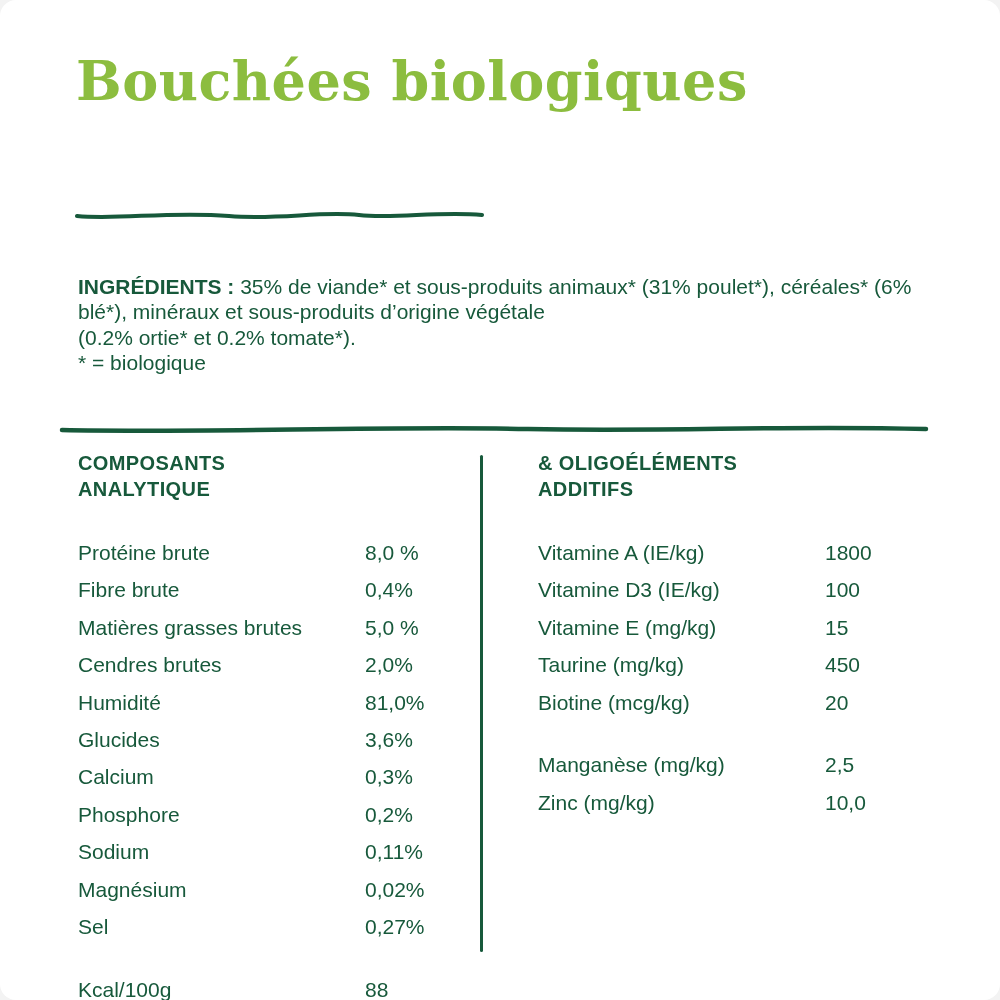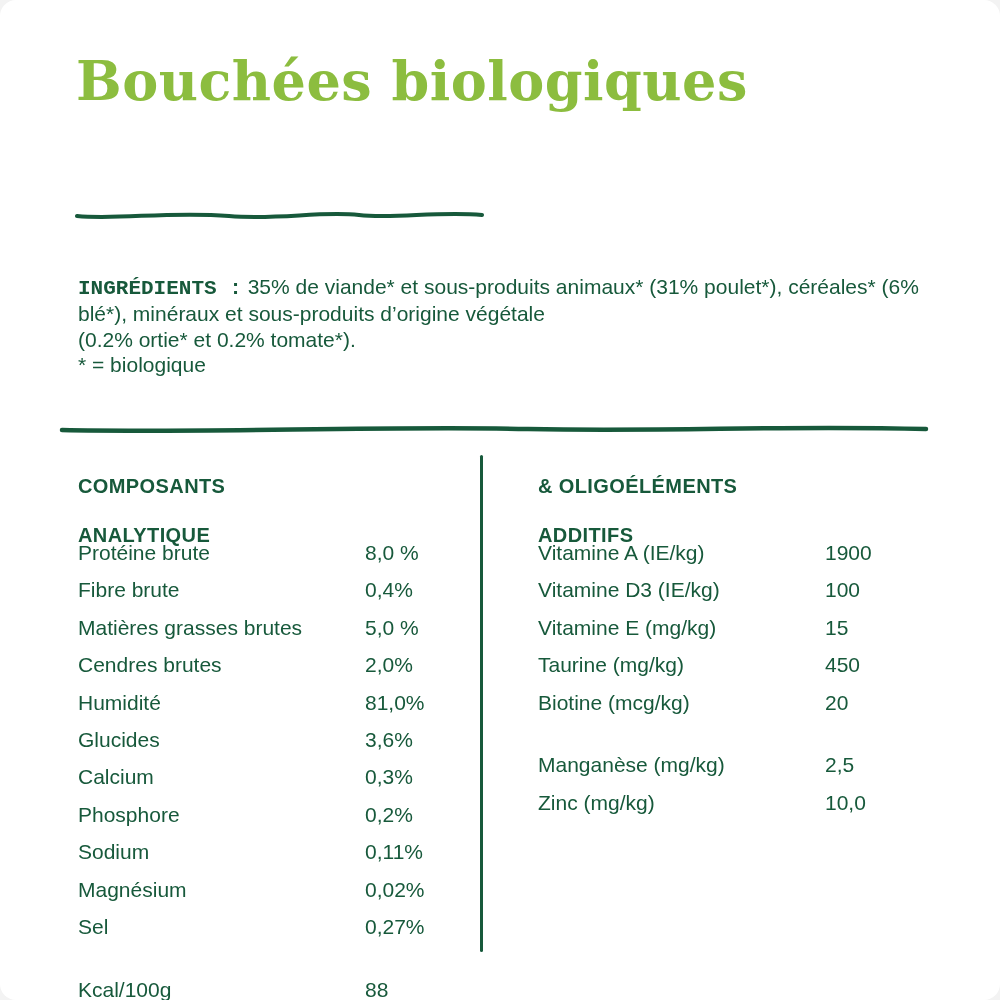--- a/index.html
+++ b/index.html
@@ -29,30 +29,30 @@
   }
   .page-title span{display:block;}
   .title-underline{position:absolute;left:74px;top:206px;}
   .section-divider{position:absolute;left:58px;top:421px;}
 
   .ingredients{
     position:absolute;left:78px;top:274px;
     font-size:21px;line-height:25.4px;
   }
   .ingredients p{margin:0;white-space:nowrap;}
-  .ingredients .ing-label{font-weight:700;font-family:Liberation Mono, monospace;}
+  .ingredients .ing-label{font-weight:700;}
 
   .col-heading{
     position:absolute;margin:0;
     font-size:20px;font-weight:700;
     line-height:26px;letter-spacing:0.4px;
     text-transform:uppercase;
     white-space:nowrap;
   }
-  .col-heading span{display:block;margin-top:23px;}
+  .col-heading span{display:block;}
   .heading-left{left:78px;top:450px;}
   .heading-right{left:538px;top:450px;}
 
   .vline{
     position:absolute;left:480px;top:455px;
     width:3px;height:497px;
     background:var(--text-green);
     border-radius:2px;
   }
 
@@ -109,21 +109,21 @@
     <div class="row"><span class="lbl">Calcium</span><span class="val">0,3%</span></div>
     <div class="row"><span class="lbl">Phosphore</span><span class="val">0,2%</span></div>
     <div class="row"><span class="lbl">Sodium</span><span class="val">0,11%</span></div>
     <div class="row"><span class="lbl">Magnésium</span><span class="val">0,02%</span></div>
     <div class="row"><span class="lbl">Sel</span><span class="val">0,27%</span></div>
     <div class="spacer-row"></div>
     <div class="row"><span class="lbl">Kcal/100g</span><span class="val">88</span></div>
   </div>
 
   <div class="data-table table-right">
-    <div class="row"><span class="lbl">Vitamine A (IE/kg)</span><span class="val">1900</span></div>
+    <div class="row"><span class="lbl">Vitamine A (IE/kg)</span><span class="val">1800</span></div>
     <div class="row"><span class="lbl">Vitamine D3 (IE/kg)</span><span class="val">100</span></div>
     <div class="row"><span class="lbl">Vitamine E (mg/kg)</span><span class="val">15</span></div>
     <div class="row"><span class="lbl">Taurine (mg/kg)</span><span class="val">450</span></div>
     <div class="row"><span class="lbl">Biotine (mcg/kg)</span><span class="val">20</span></div>
     <div class="spacer-row"></div>
     <div class="row"><span class="lbl">Manganèse (mg/kg)</span><span class="val">2,5</span></div>
     <div class="row"><span class="lbl">Zinc (mg/kg)</span><span class="val">10,0</span></div>
   </div>
 
 </div>

